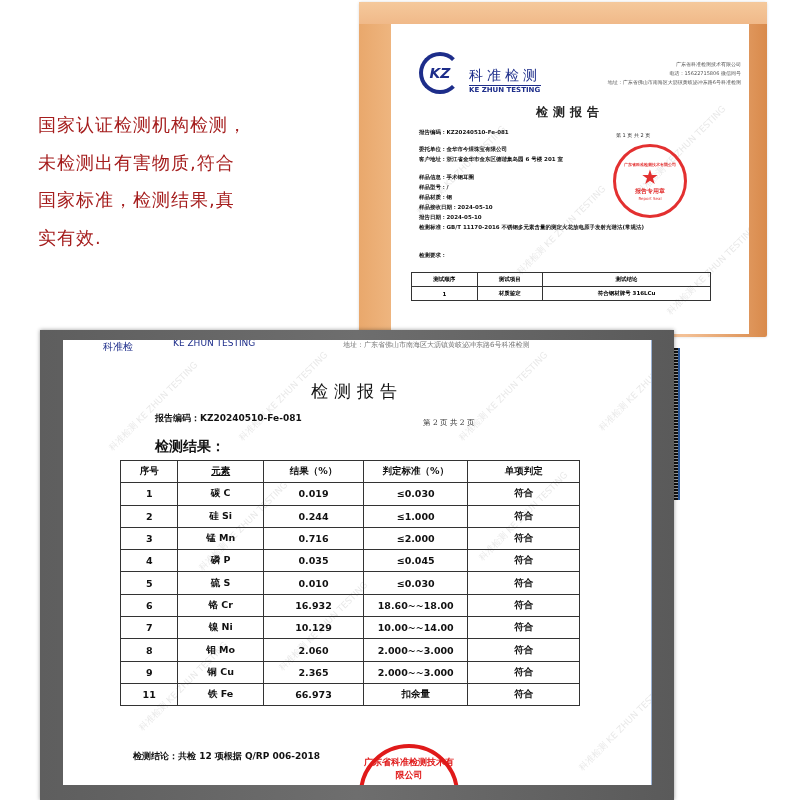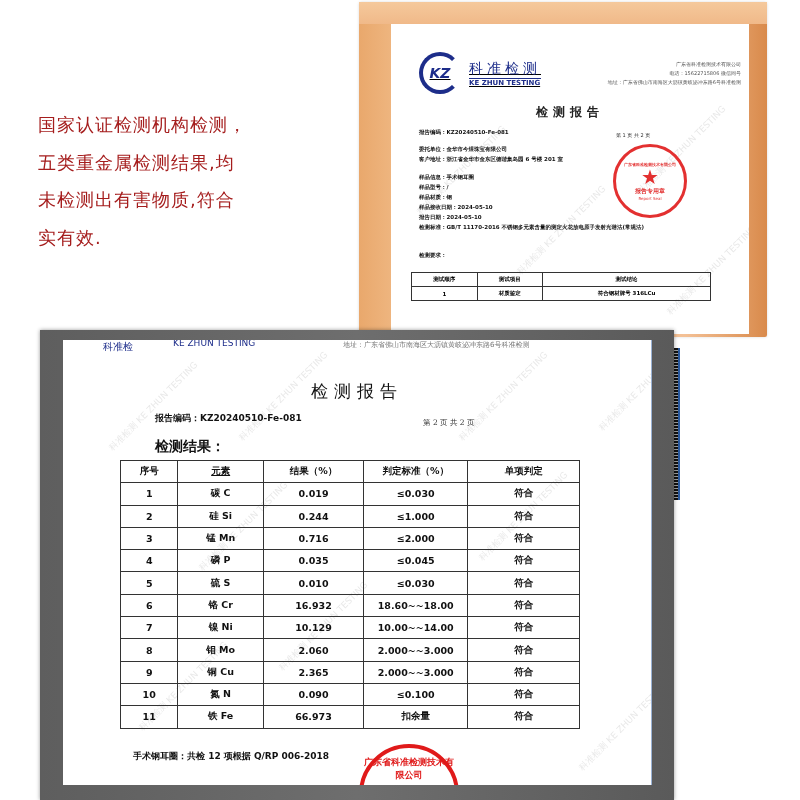--- a/index.html
+++ b/index.html
@@ -21,21 +21,21 @@
     box-shadow: 0 0 3px rgba(0,0,0,0.15);
   }
   .back-frame::before {
     content: ""; position: absolute; left: 0; top: 0; right: 0; height: 22px;
     background: linear-gradient(180deg, #f5c99c, #f0b989);
   }
   .back-paper {
     position: absolute; left: 32px; top: 22px; width: 358px; height: 310px;
     background: #ffffff; overflow: hidden;
   }
-  .logo-row { position: absolute; left: 28px; top: 28px; display: flex; align-items: center; text-decoration: underline; }
+  .logo-row { position: absolute; left: 28px; top: 28px; display: flex; align-items: flex-end; }
   .logo-mark {
     width: 42px; height: 42px; border-radius: 50%;
     border: 4px solid #1d2d8a; border-right-color: transparent;
     display: flex; align-items: center; justify-content: center;
     color: #1d2d8a; font-weight: bold; font-size: 14px; font-style: italic;
   }
   .logo-text { margin-left: 8px; }
   .logo-cn { color: #1d2d8a; font-size: 14px; letter-spacing: 4px; border-bottom: 1px solid #1d2d8a; }
   .logo-en { color: #1d2d8a; font-size: 7px; font-weight: bold; }
   .company-info {
@@ -111,22 +111,22 @@
     color: #e01a1a; text-align: center; font-size: 9px; font-weight: bold; padding-top: 8px;
   }
 
   .wm { position: absolute; color: rgba(150,150,150,0.22); font-size: 9px; transform: rotate(-45deg); white-space: nowrap; pointer-events: none; }
 </style>
 </head>
 <body>
 
 <div class="promo">
   <div>国家认证检测机构检测，</div>
-  <div>五类重金属检测结果,均</div>
   <div>未检测出有害物质,符合</div>
+  <div>国家标准，检测结果,真</div>
   <div>实有效.</div>
 </div>
 
 <div class="back-frame">
   <div class="back-paper">
     <span class="wm" style="left:10px;top:140px;">科准检测 KE ZHUN TESTING</span>
     <span class="wm" style="left:110px;top:200px;">科准检测 KE ZHUN TESTING</span>
     <span class="wm" style="left:230px;top:120px;">科准检测 KE ZHUN TESTING</span>
     <span class="wm" style="left:260px;top:240px;">科准检测 KE ZHUN TESTING</span>
 
@@ -280,38 +280,31 @@
             <td>符合</td>
           </tr>
         <tr>
             <td>9</td>
             <td>铜 Cu</td>
             <td>2.365</td>
             <td>2.000~~3.000</td>
             <td>符合</td>
           </tr>
         <tr>
-            <td>10</td>
-            <td>氮 N</td>
-            <td>0.090</td>
-            <td>≤0.100</td>
-            <td>符合</td>
-          </tr>
-        <tr>
             <td>11</td>
             <td>铁 Fe</td>
             <td>66.973</td>
             <td>扣余量</td>
             <td>符合</td>
           </tr>
       </tbody>
     </table>
 
     <div class="conclusion">
-      <span>手术钢耳圈：</span><span>共检 12 项根据 Q/RP 006-2018</span>
+      <span>检测结论：</span><span>共检 12 项根据 Q/RP 006-2018</span>
     </div>
 
     <div class="front-seal">
       <div>广东省科准检测技术有限公司</div>
 
     </div>
   </div>
 </div>
 
 </body></html>

